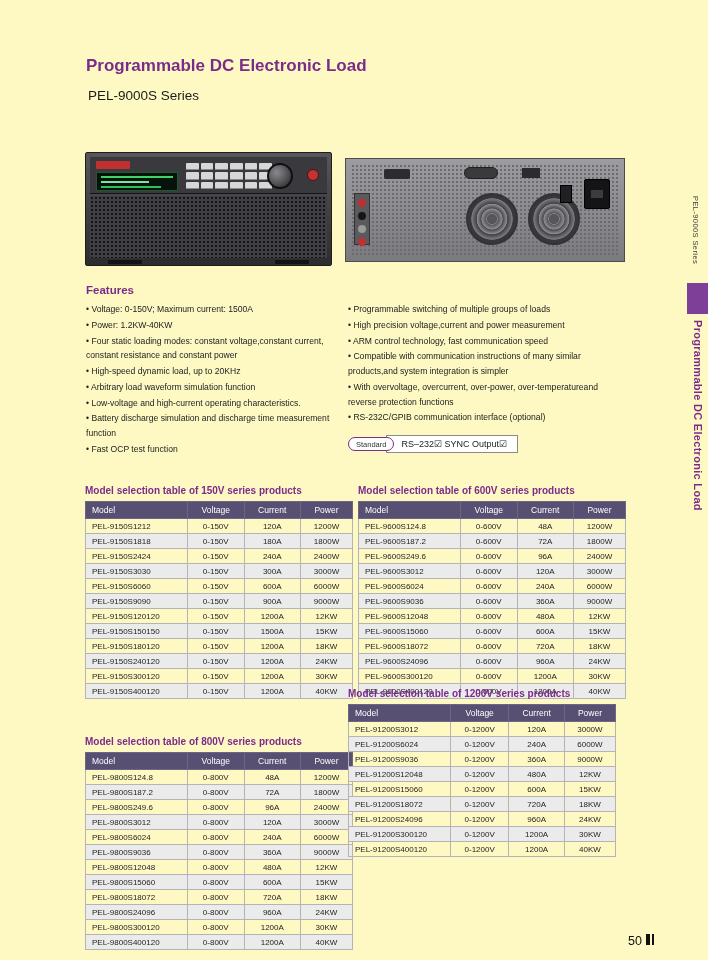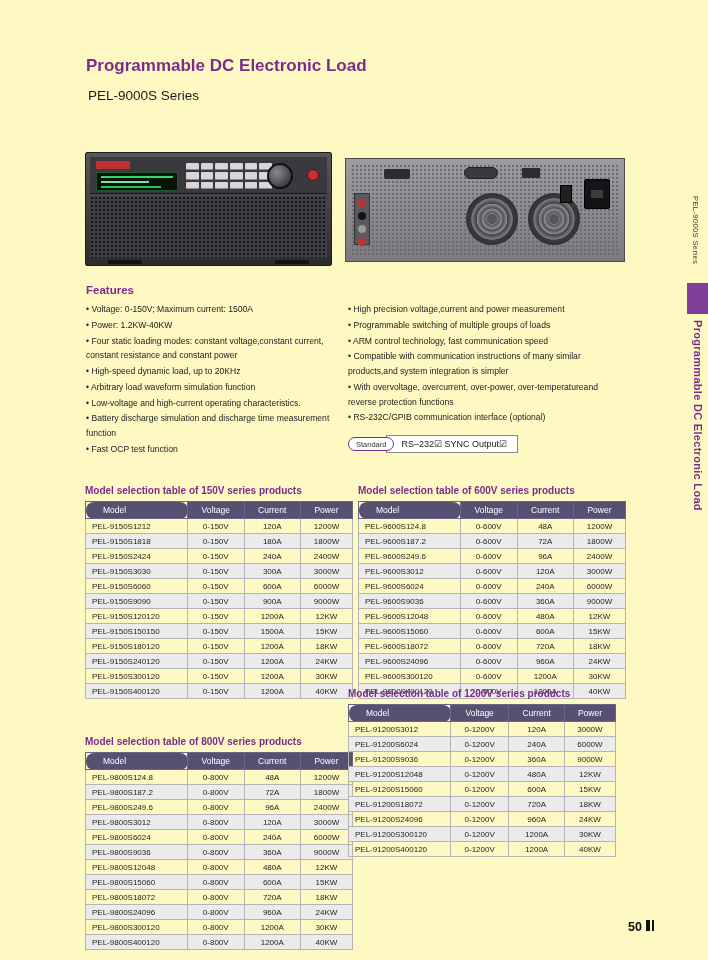--- a/index.html
+++ b/index.html
@@ -67,30 +67,30 @@
   .table-block { position:absolute; width:268px; }
   .tb-1 { left:85px;  top:485px; }
   .tb-2 { left:358px; top:485px; }
   .tb-3 { left:85px;  top:688px;margin-top:48px; }
   .tb-4 { left:348px; top:688px; }
   .table-title { font-size:10px; font-weight:bold; color:#7b2c8a; margin-bottom:5px; white-space:nowrap; }
   table.model-table { width:100%; border-collapse:collapse; font-size:8px; color:#1d1d1d; border:1px solid #7f7f7f; }
   table.model-table th { background:#575073; color:#ffffff; font-weight:normal; font-size:8.5px; padding:3px 4px; border:1px solid #6c6686; }
   table.model-table td { border:1px solid #b4b4b4; padding:2.5px 4px; text-align:center; }
   table.model-table td:first-child { text-align:left; padding-left:6px; width:102px; }
-  table.model-table th:first-child { text-align:left; padding-left:17px;border-radius:8px; }
+  table.model-table th:first-child { text-align:left; padding-left:6px; }
   table.model-table tbody tr:nth-child(even) { background:#ebebeb; }
 
   
   .side-series { position:absolute; right:8px; top:196px; writing-mode:vertical-rl; font-size:7.5px; color:#3c3c3c; letter-spacing:.4px; }
   .side-block { position:absolute; right:0; top:283px; width:21px; height:31px; background:#7d3f98; }
   .side-title { position:absolute; right:4px; top:320px; writing-mode:vertical-rl; font-size:11px; font-weight:bold; color:#7b2c8a; letter-spacing:.3px; }
 
   
-  .page-num { position:absolute; right:54px; bottom:26px; font-size:12.5px; font-weight:bold; color:#111; display:flex; align-items:flex-start; }
+  .page-num { position:absolute; right:54px; bottom:12px; font-size:12.5px; font-weight:normal; color:#111; display:flex; align-items:flex-start; }
   .page-num .bar { display:inline-block; width:4px; height:11px; background:#111; margin-left:4px; }
   .page-num .bar.thin { width:2px; margin-left:2px; }
 </style>
 </head>
 <body>
 
 <div class="page">
 
   <h1 class="page-title">Programmable DC Electronic Load</h1>
   <h2 class="page-subtitle">PEL-9000S Series</h2>
@@ -158,22 +158,22 @@
         <li>Four static loading modes: constant voltage,constant current, constant resistance and constant power</li>
         <li>High-speed dynamic load, up to 20KHz</li>
         <li>Arbitrary load waveform simulation function</li>
         <li>Low-voltage and high-current operating characteristics.</li>
         <li>Battery discharge simulation and discharge time measurement function</li>
         <li>Fast OCP test function</li>
       </ul>
   </div>
   <div class="features-col right">
     <ul>
+        <li>Programmable switching of multiple groups of loads</li>
         <li>High precision voltage,current and power measurement</li>
-        <li>Programmable switching of multiple groups of loads</li>
         <li>ARM control technology, fast communication speed</li>
         <li>Compatible with communication instructions of many similar products,and system integration is simpler</li>
         <li>With overvoltage, overcurrent, over-power, over-temperatureand reverse protection functions</li>
         <li>RS-232C/GPIB communication interface (optional)</li>
       </ul>
   </div>
 
   <div class="badge-row">
     <span class="badge-pill">Standard</span>
     <span class="badge-box">RS–232☑  SYNC Output☑</span>

